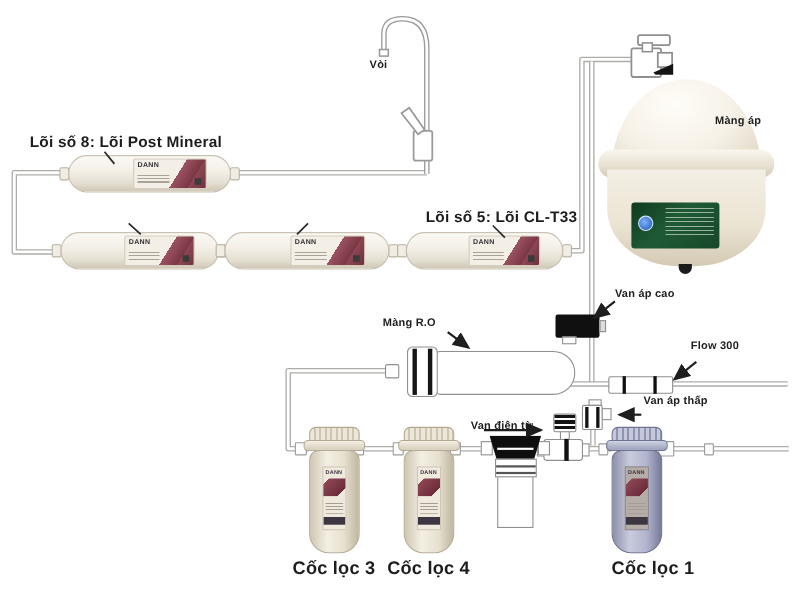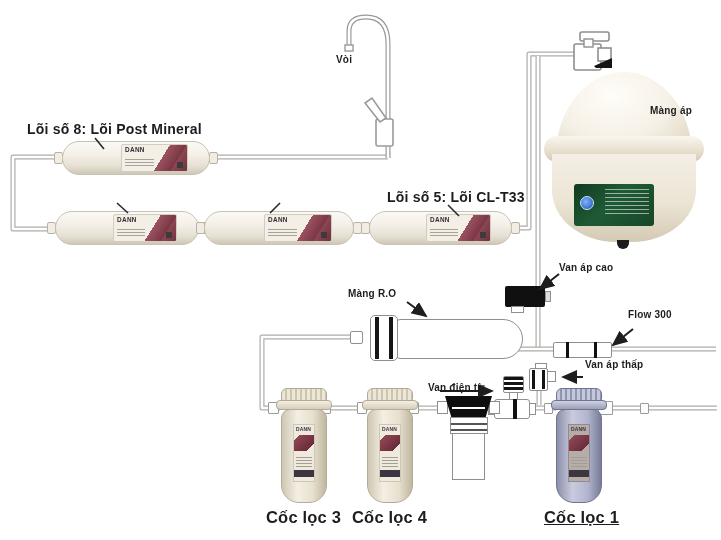--- a/index.html
+++ b/index.html
@@ -323,15 +323,15 @@
   <div class="lbl" style="left:27px;top:121px;">Lõi số 8: Lõi Post Mineral</div>
   <div class="lbl" style="left:387px;top:189px;">Lõi số 5: Lõi CL-T33</div>
   <div class="lbl md" style="left:650px;top:105px;">Màng áp</div>
   <div class="lbl md" style="left:559px;top:262px;">Van áp cao</div>
   <div class="lbl md" style="left:348px;top:288px;">Màng R.O</div>
   <div class="lbl md" style="left:628px;top:309px;">Flow 300</div>
   <div class="lbl md" style="left:396px;top:382px;margin-left:32px;">Van điện từ</div>
   <div class="lbl md" style="left:585px;top:359px;">Van áp thấp</div>
   <div class="lbl lg" style="left:266px;top:508px;text-align:center;">Cốc lọc 3</div>
   <div class="lbl lg" style="left:352px;top:508px;">Cốc lọc 4</div>
-  <div class="lbl lg" style="left:544px;top:508px;text-decoration:underline;">Cốc lọc 1</div>
+  <div class="lbl lg" style="left:556px;top:508px;">Cốc lọc 1</div>
 
 </div>
 
 </body></html>

